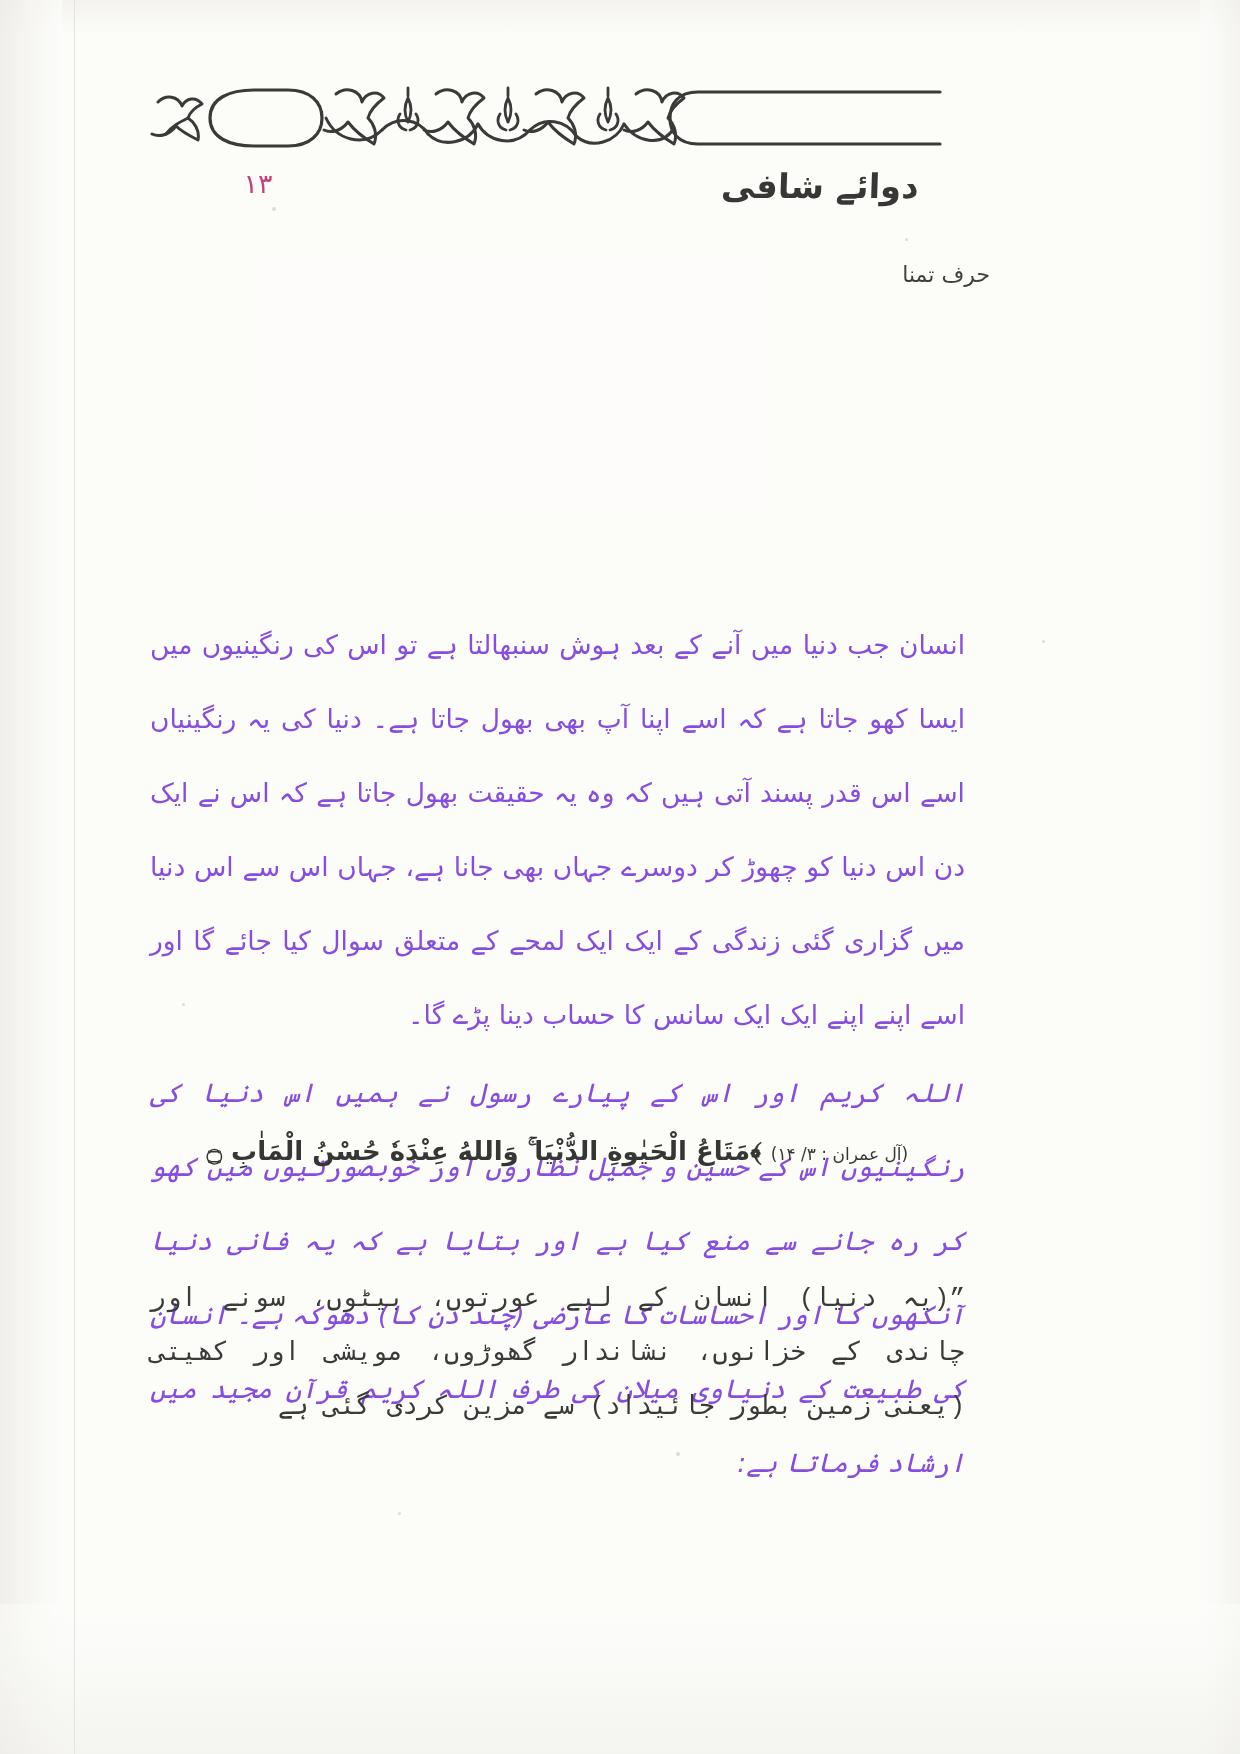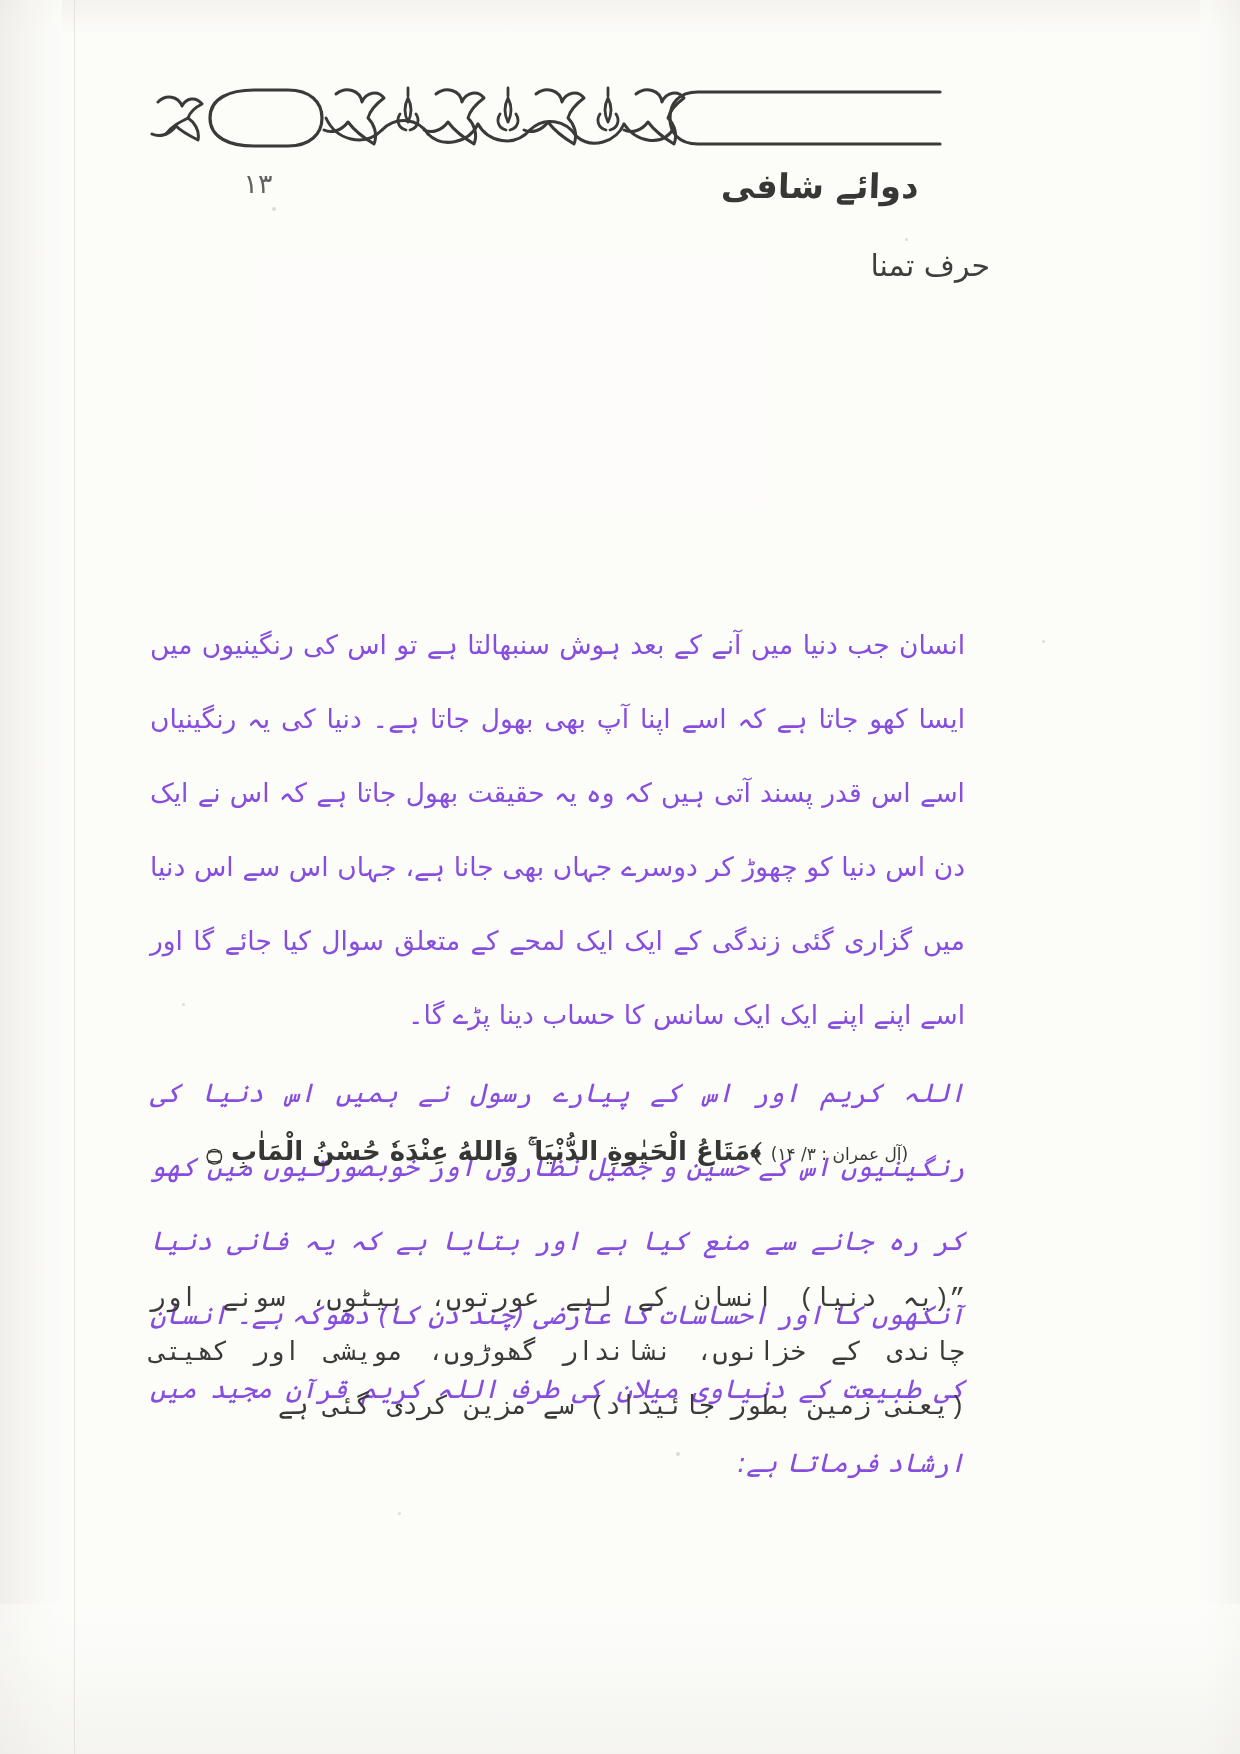--- a/index.html
+++ b/index.html
@@ -53,36 +53,36 @@
   
   .header{
     position:absolute;left:0;top:78px;width:800px;height:80px;
   }
   .header svg{display:block;}
   .page-number{
     position:absolute;left:68px;top:92px;
     width:80px;text-align:center;
     font-size:27px;line-height:1;
     font-family:"DejaVu Sans","Liberation Sans",sans-serif;
-    color:#404040;
+    color:#be185d;
     letter-spacing:-1px;
   }
   .book-title{
     position:absolute;left:545px;top:88px;
     width:250px;text-align:center;
     font-size:34px;font-weight:bold;
     color:#0d0d0d;
     direction:rtl;
     transform:skewX(-2deg);
   }
 
   
   .kicker{
-    position:absolute;right:0px;top:248px;
-    font-size:30px;color:#151515;direction:rtl;
+    position:absolute;right:0px;top:262px;
+    font-size:22px;color:#151515;direction:rtl;
     letter-spacing:.5px;
   }
 
   
   .article-title{
     position:absolute;left:0;top:430px;width:800px;
     text-align:center;
     font-size:44px;font-weight:bold;line-height:1.5;
     color:#070707;direction:rtl;
   }

